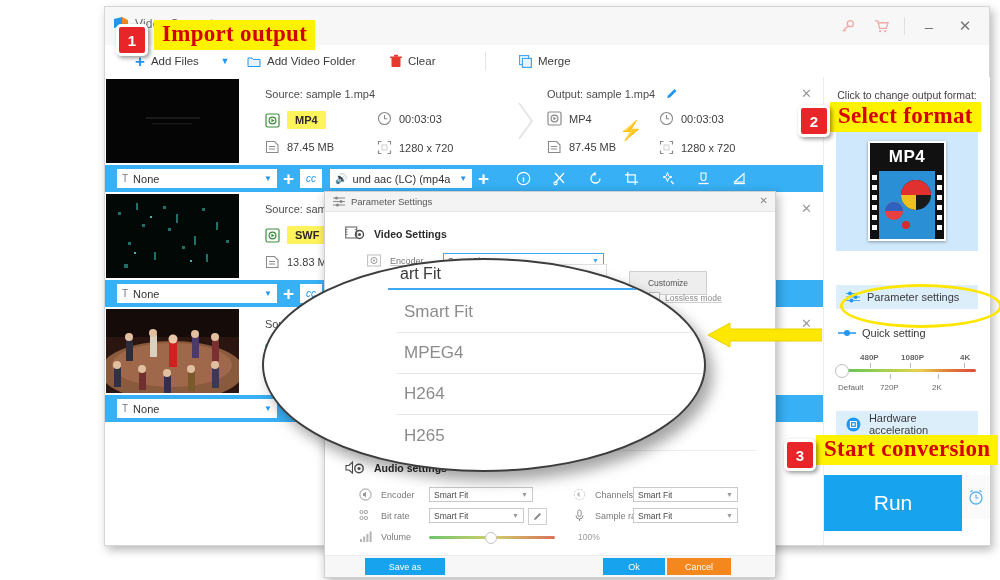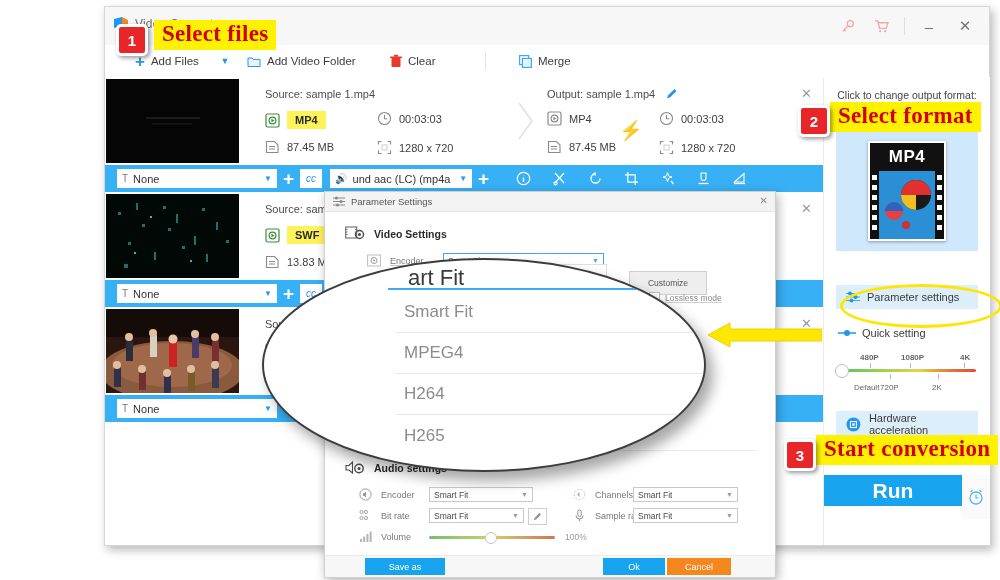--- a/index.html
+++ b/index.html
@@ -70,22 +70,22 @@
   .sl-top{position:absolute;top:0;width:100%;height:11px;font-weight:bold;}
   .sl-bot{position:absolute;top:30px;width:100%;height:11px;}
   .sl-t{position:absolute;font-size:8px;color:#666;}
   .sl-track{position:absolute;top:16px;left:2px;width:136px;height:3px;
             background:linear-gradient(90deg,#59c45a 0%,#9ecf4e 30%,#e7d24a 58%,#e07b3a 80%,#e24b3a 100%);border-radius:2px;}
   .sl-knob{position:absolute;top:11px;left:-3px;width:12px;height:12px;border-radius:50%;background:#fff;border:1px solid #bbb;}
   .sl-tick{position:absolute;top:10px;width:1px;height:5px;background:#b9b9b9;}
   .sl-tick2{position:absolute;top:21px;width:1px;height:5px;background:#b9b9b9;}
   .hwacc{position:absolute;left:12px;top:334px;width:142px;height:26px;background:#ddeefb;
          display:flex;align-items:center;gap:8px;padding-left:10px;box-sizing:border-box;font-size:11px;color:#3a3a3a;}
-  .run-btn{position:absolute;left:0;top:398px;width:138px;height:31px;background:#18a3ee;color:#fff;
-           font-size:21px;font-weight:700;display:flex;align-items:center;justify-content:center;}
+  .run-btn{position:absolute;left:0;top:398px;width:138px;height:56px;background:#18a3ee;color:#fff;
+           font-size:21px;font-weight:400;display:flex;align-items:center;justify-content:center;}
   .alarm-btn{position:absolute;left:138px;top:398px;width:28px;height:44px;background:#fafafa;
              display:flex;align-items:center;justify-content:center;color:#5ab4ec;}
 
   
   .dlg{position:absolute;left:324px;top:191px;width:450px;height:385px;background:#fff;border:1px solid #cfcfcf;
        box-shadow:2px 3px 10px rgba(0,0,0,.3);}
   .dlg-tb{position:absolute;left:0;top:0;width:450px;height:19px;background:#f3f3f3;border-bottom:1px solid #e6e6e6;}
   .dlg-title{position:absolute;left:26px;top:4px;font-size:9.5px;color:#555;}
   .dlg-x{position:absolute;right:7px;top:3px;font-size:10px;color:#888;}
   .sec-head{position:absolute;display:flex;align-items:center;gap:9px;font-size:10.5px;font-weight:700;color:#2b2b2b;}
@@ -113,21 +113,21 @@
   .f-ok{left:278px;width:62px;background:#18a3ee;}
   .f-cancel{left:342px;width:64px;background:#f5871f;}
 
   
   .mag{position:absolute;left:262px;top:258px;width:440px;height:210px;border-radius:50%;
        background:#ffffff;border:2px solid #3d3d3d;box-shadow:7px 9px 14px rgba(0,0,0,.35);overflow:hidden;}
   .mag-inner{position:absolute;left:0;top:0;width:440px;height:210px;}
   .mag-opt{position:absolute;left:132px;width:308px;height:41px;display:flex;align-items:center;
            font-size:17px;color:#8c8c8c;border-bottom:1px solid #e8e8e8;padding-left:8px;box-sizing:border-box;}
   .mag-top-field{position:absolute;left:124px;top:-2px;width:316px;height:30px;border-bottom:2px solid #3fa9f5;}
-  .mag-top-txt{position:absolute;left:136px;top:5px;font-size:22px;color:#3a3a3a;margin-left:8px;}
+  .mag-top-txt{position:absolute;left:136px;top:5px;font-size:16px;color:#3a3a3a;}
 
   
   .ghost-dd{position:absolute;left:441px;top:264px;width:160px;height:26px;background:#fff;border:1px solid #e0e0e0;}
   .ghost-txt{position:absolute;left:446px;top:267px;font-size:8.5px;color:#b0b0b0;}
 
   
   .y-arrow{position:absolute;left:690px;top:322px;width:132px;height:26px;}
 
   
   .badge{position:absolute;width:26px;height:26px;background:#e8262a;border:3px solid #fff;border-radius:5px;
@@ -535,21 +535,21 @@
             <span class="sl-t" style="left:122px;">4K</span>
           </div>
           <div class="sl-tick" style="left:32px;"></div>
           <div class="sl-tick" style="left:72px;"></div>
           <div class="sl-tick" style="left:126px;"></div>
           <div class="sl-track"></div>
           <div class="sl-knob"></div>
           <div class="sl-tick2" style="left:52px;"></div>
           <div class="sl-tick2" style="left:100px;"></div>
           <div class="sl-bot">
-            <span class="sl-t" style="left:16px;">Default</span>
+            <span class="sl-t" style="left:0px;">Default</span>
             <span class="sl-t" style="left:42px;">720P</span>
             <span class="sl-t" style="left:94px;">2K</span>
           </div>
         </div>
 
         <div class="hwacc">
           <svg width="15" height="15" viewBox="0 0 15 15">
             <circle cx="7.5" cy="7.5" r="7" fill="#2196f3"></circle>
             <rect x="4.5" y="4.5" width="6" height="6" fill="none" stroke="#fff" stroke-width="1.1"></rect>
             <rect x="6.3" y="6.3" width="2.4" height="2.4" fill="#fff"></rect>
@@ -712,21 +712,21 @@
           <rect x="7.4" y="4" width="2" height="8" fill="#b4b4b4"></rect>
           <rect x="10.6" y="1.5" width="2" height="10.5" fill="#b4b4b4"></rect>
         </svg>
       <span class="fl nolink">Volume</span>
     </div>
     <div style="position:absolute;left:104px;top:344px;">
       <div class="vol-track">
           <div class="vol-knob"></div>
         </div>
     </div>
-    <div style="position:absolute;left:240px;top:340px;font-size:8.5px;color:#9a9a9a;">100%</div>
+    <div style="position:absolute;left:253px;top:340px;font-size:8.5px;color:#9a9a9a;">100%</div>
 
     <div class="frow" style="left:248px;top:296px;">
       <svg width="13" height="13" viewBox="0 0 13 13">
           <circle cx="6.5" cy="6.5" r="5.2" fill="none" stroke="#c4c4c4" stroke-width="1" stroke-dasharray="2 1.6"></circle>
           <path d="M4.5 5.5 L6.5 4 V9 L4.5 7.5 Z" fill="#b4b4b4"></path>
         </svg>
       <span class="fl nolink">Channels</span>
     </div>
     <div class="combo" style="position:absolute;left:308px;top:295px;width:105px;">
       <span class="cv">Smart Fit</span>
@@ -763,21 +763,21 @@
     </div>
   </div>
 
   <svg class="y-arrow" viewBox="0 0 132 26">
     <path d="M132 7 L40 7 L40 1 L18 13 L40 25 L40 19 L132 19 Z" fill="#ffe800" stroke="#e8d000" stroke-width="1"></path>
   </svg>
 
   <div class="ellipse-hl" style="left:840px;top:284px;width:156px;height:38px;"></div>
 
   <div class="badge" style="left:116px;top:24px;">1</div>
-  <div class="ann" style="left:154px;top:20px;">Select files</div>
+  <div class="ann" style="left:154px;top:20px;">Import output</div>
 
   <div class="badge" style="left:798px;top:105px;">2</div>
   <div class="ann" style="left:830px;top:102px;">Select format</div>
 
   <div class="badge" style="left:784px;top:439px;">3</div>
   <div class="ann" style="left:816px;top:435px;">Start conversion</div>
 
 </div>
 
 </body></html>

